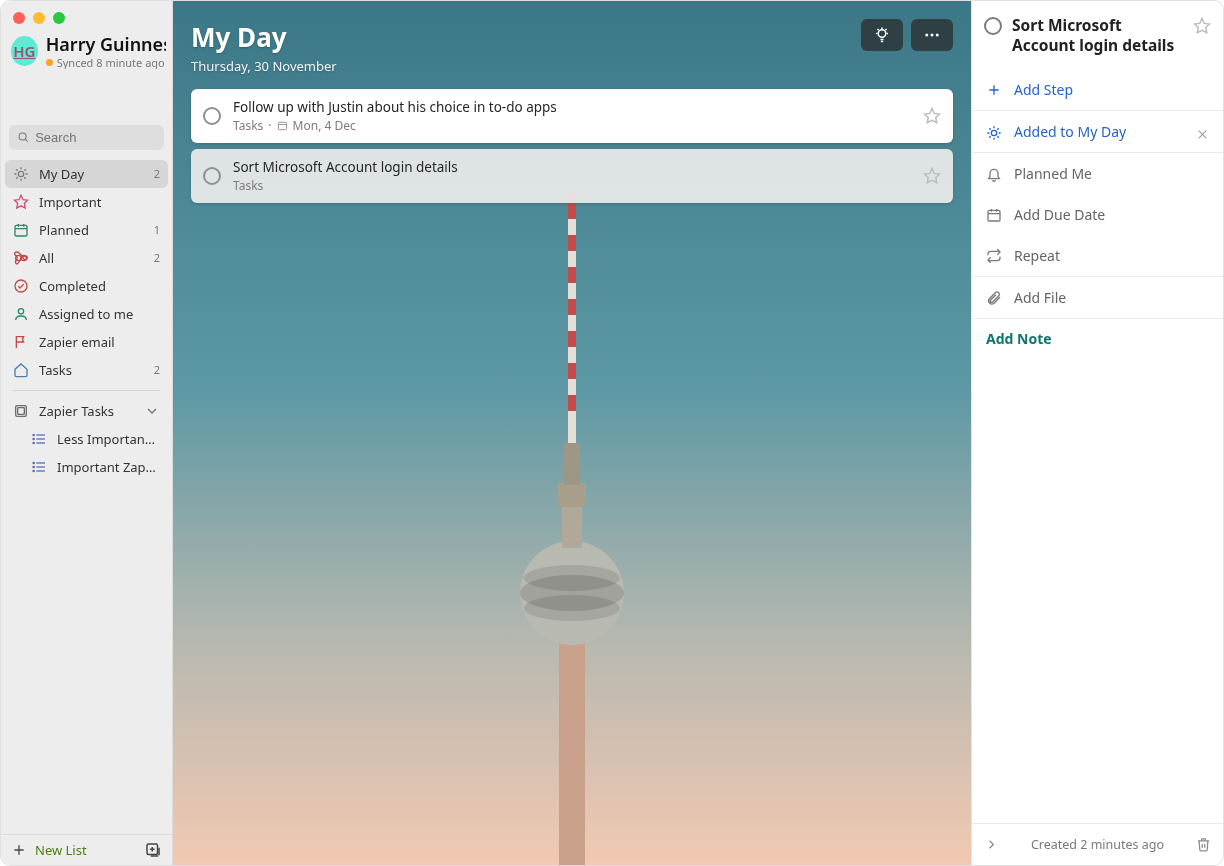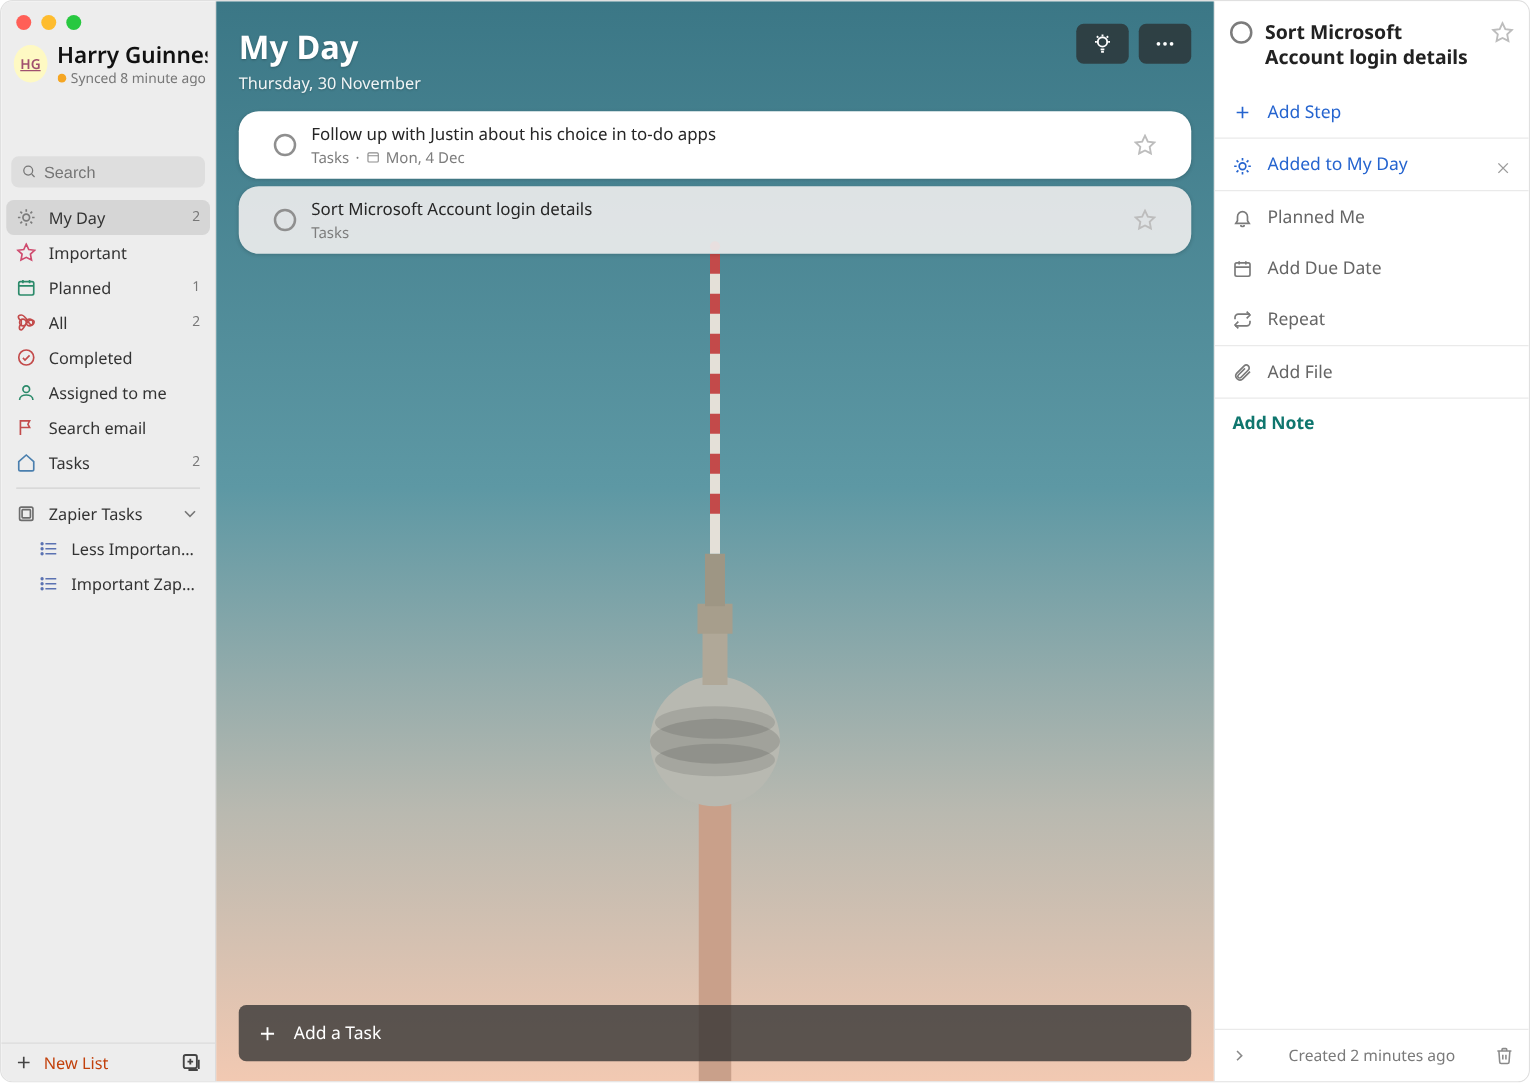--- a/index.html
+++ b/index.html
@@ -7,55 +7,55 @@
 
 .app { display: flex; width: 1224px; height: 866px; border:1px solid #e0e0e0; border-radius:10px; overflow:hidden; }
 
 
 .sidebar { width: 172px; flex-shrink:0; background:#ededed; display:flex; flex-direction:column; border-right:1px solid #dcdcdc; }
 .traffic { display:flex; padding:11px 10px 6px 12px; gap:8px; }
 .traffic .dot { width:12px; height:12px; border-radius:50%; }
 .traffic .red{background:#ff5f57;} .traffic .yellow{background:#febc2e;} .traffic .green{background:#28c840;}
 
 .profile { display:flex; align-items:center; padding:4px 6px 8px 10px; gap:8px; }
-.avatar { width:30px; height:30px; border-radius:50%; background:#fef9c3; color:#a0506f; font-size:11px; font-weight:600; display:flex; align-items:center; justify-content:center;text-decoration:underline; }
+.avatar { width:30px; height:30px; border-radius:50%; background:#5eead4; color:#a0506f; font-size:15px; font-weight:600; display:flex; align-items:center; justify-content:center;text-decoration:underline; }
 .profile-meta { line-height:1.2; overflow:hidden;}
 .user-name { font-size:18px; font-weight:600; color:#111; white-space:nowrap;}
 .sync-row { display:flex; align-items:center; gap:4px; font-size:11px; color:#777; white-space:nowrap; overflow:hidden; text-overflow:ellipsis; }
 .sync-dot { width:7px; height:7px; border-radius:50%; background:#f5a623; }
 
 .search-wrap { padding:0 8px 10px 8px;margin-top:48px; }
 .search { display:flex; align-items:center; background:#dedede; border-radius:6px; padding:5px 8px; gap:6px; color:#6b6b6b; }
 .search input { border:none; outline:none; background:transparent; font-size:13px; width:100%; color:#333;}
 
 .nav { display:flex; flex-direction:column; padding:0 4px; }
 .nav-sep { height:1px; background:#d2d2d2; margin:6px 8px; }
 .nav-item { display:flex; align-items:center; padding:5px 8px; gap:10px; border-radius:6px; cursor:default; font-size:13px; color:#333; }
 .nav-item.active { background:#d6d6d6; }
 .nav-item .label { flex:1; white-space:nowrap; overflow:hidden; text-overflow:ellipsis; }
 .nav-item .count { font-size:11px; color:#777; }
 .nav-item .icon, .nav-item svg { width:16px; height:16px; flex-shrink:0;}
 .nav-sub { padding-left: 26px; }
 .chevron { margin-left:auto; color:#777; }
 
-.sidebar-footer { margin-top:auto; display:flex; align-items:center; padding:6px 10px; gap:8px; color:#c2410c; font-size:13px; border-top:1px solid #dcdcdc; }
+.sidebar-footer { margin-top:auto; display:flex; align-items:center; padding:6px 10px; gap:8px; color:#4d7c0f; font-size:13px; border-top:1px solid #dcdcdc; }
 .sidebar-footer .spacer { flex:1; }
 
 
 .main { flex:1; position:relative; overflow:hidden; background: linear-gradient(to bottom, #3b7786 0%, #5d98a4 45%, #b9b9b0 75%, #f2c9b2 100%); }
 .tv-tower { position:absolute; left:50%; transform:translateX(-50%); bottom:-8px; width:180px; height:690px; pointer-events:none; }
 .main-inner { position:relative; z-index:2; height:100%; display:flex; flex-direction:column; padding:18px 18px; }
 .main-header { display:flex; align-items:flex-start; color:#fff; text-shadow:0 1px 2px rgba(0,0,0,.25); }
 .main-title { font-size:26px; font-weight:700; }
 .main-date { font-size:13px; opacity:.92; margin-top:2px; }
 .main-h-actions { margin-left:auto; display:flex; gap:8px; }
 .icon-btn { width:42px; height:32px; background:rgba(40,40,40,.7); border-radius:6px; display:flex; align-items:center; justify-content:center; color:#fff; }
 
 .task-list { margin-top:14px; display:flex; flex-direction:column; gap:6px; }
-.task-card { background:#fff; border-radius:16px; padding:10px 28px; display:flex; align-items:center; gap:12px; box-shadow:0 1px 3px rgba(0,0,0,.15); }
+.task-card { background:#fff; border-radius:6px; padding:10px 12px; display:flex; align-items:center; gap:12px; box-shadow:0 1px 3px rgba(0,0,0,.15); }
 .task-card.selected { background:rgba(235,235,235,.92); }
 .task-radio { width:18px; height:18px; border:2px solid #8f8f8f; border-radius:50%; flex-shrink:0; }
 .task-body { flex:1; line-height:1.3; }
 .task-title { font-size:13.5px; color:#262626; }
 .task-sub { font-size:12px; color:#7d7d7d; display:flex; align-items:center; gap:5px; margin-top:1px;}
 .task-star { color:#b6b6b6; }
 
 .add-task-bar { position:absolute; left:18px; right:18px; bottom:16px; background:rgba(50,50,50,.78); color:#fff; border-radius:6px; padding:13px 14px; display:flex; align-items:center; gap:12px; z-index:3; }
 
 
@@ -162,21 +162,21 @@
         <svg width="16" height="16" viewBox="0 0 24 24" fill="none" stroke="#2b8a6a" stroke-width="2">
             <circle cx="12" cy="8" r="4"></circle>
             <path d="M4 21c0-4 4-6 8-6s8 2 8 6"></path>
           </svg>
         <span class="label">Assigned to me</span>
       </div>
       <div class="nav-item">
         <svg width="16" height="16" viewBox="0 0 24 24" fill="none" stroke="#c34a4a" stroke-width="2">
             <path d="M5 21V4h11l-2 4 2 4H5"></path>
           </svg>
-        <span class="label">Search email</span>
+        <span class="label">Zapier email</span>
       </div>
       <div class="nav-item">
         <svg width="16" height="16" viewBox="0 0 24 24" fill="none" stroke="#4a7fae" stroke-width="2">
             <path d="M3 11l9-8 9 8v9a2 2 0 0 1-2 2H5a2 2 0 0 1-2-2z"></path>
           </svg>
         <span class="label">Tasks</span>
         <span class="count">2</span>
       </div>
 
       <div class="nav-sep"></div>
@@ -317,27 +317,20 @@
             <div class="task-sub">
               <span>Tasks</span>
             </div>
           </div>
           <svg class="task-star" width="18" height="18" viewBox="0 0 24 24" fill="none" stroke="#bdbdbd" stroke-width="2">
               <polygon points="12 2 15 8.5 22 9.3 17 14 18.3 21 12 17.8 5.7 21 7 14 2 9.3 9 8.5 12 2"></polygon>
             </svg>
         </div>
       </div>
 
-      <div class="add-task-bar">
-        <svg width="18" height="18" viewBox="0 0 24 24" fill="none" stroke="#fff" stroke-width="2">
-            <line x1="12" y1="5" x2="12" y2="19"></line>
-            <line x1="5" y1="12" x2="19" y2="12"></line>
-          </svg>
-        <span>Add a Task</span>
-      </div>
     </div>
   </div>
 
   <div class="detail">
     <div class="detail-header">
       <span style="width:18px;height:18px;border:2px solid #7c7c7c;border-radius:50%;margin-top:2px;"></span>
       <div class="detail-title">Sort Microsoft Account login details</div>
       <svg width="18" height="18" viewBox="0 0 24 24" fill="none" stroke="#bdbdbd" stroke-width="2" style="margin-top:2px;">
           <polygon points="12 2 15 8.5 22 9.3 17 14 18.3 21 12 17.8 5.7 21 7 14 2 9.3 9 8.5 12 2"></polygon>
         </svg>

